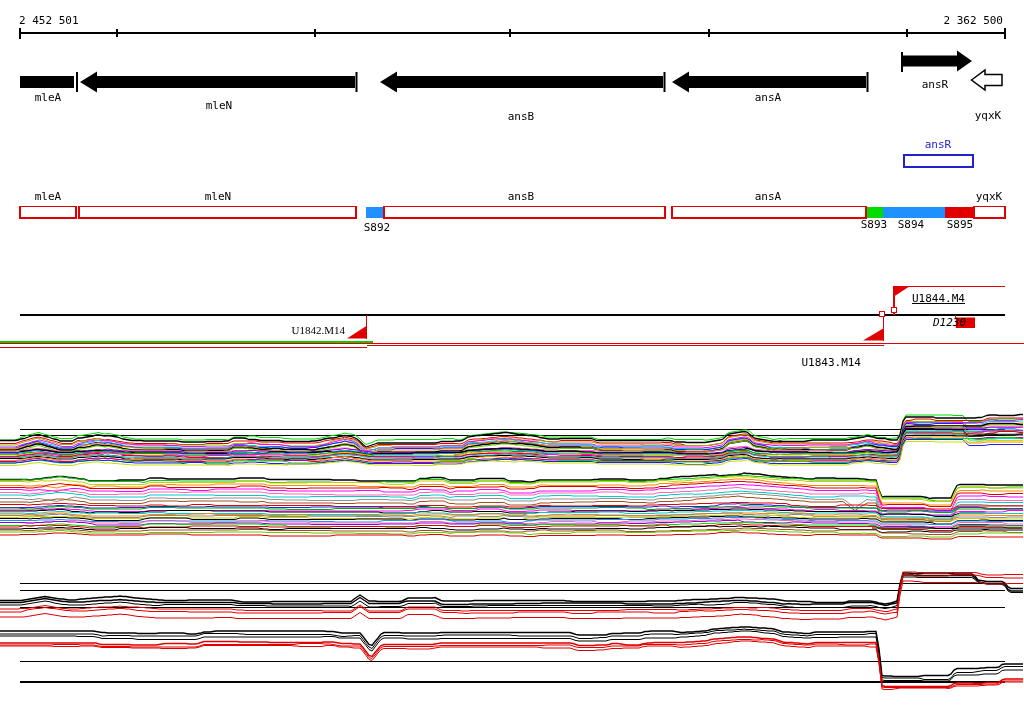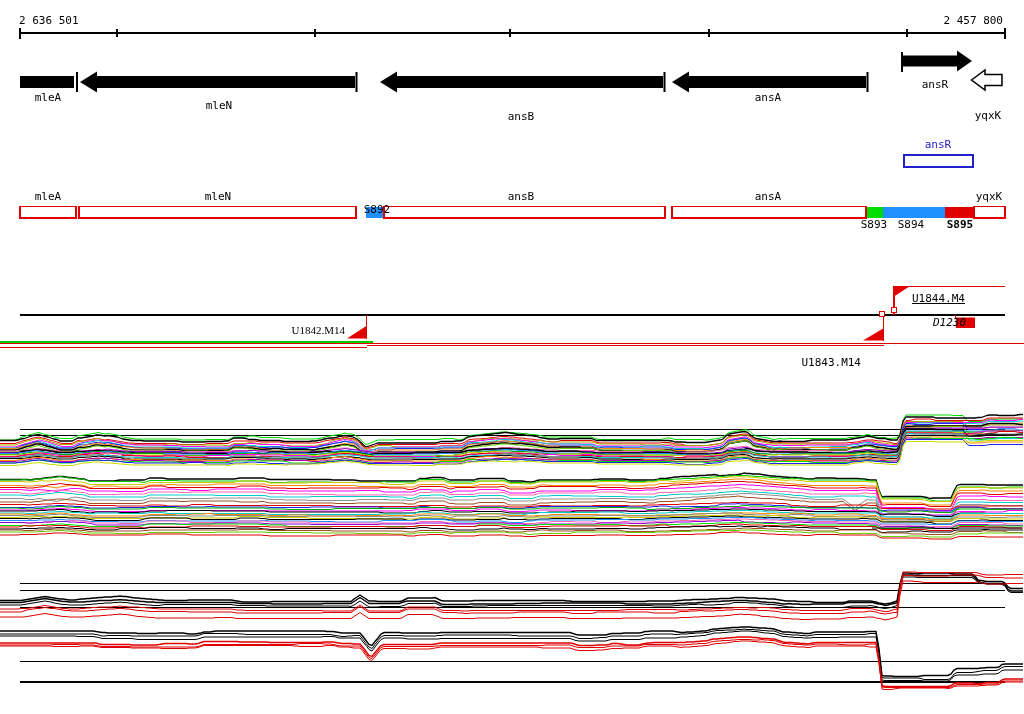--- a/index.html
+++ b/index.html
@@ -130,37 +130,37 @@
       <rect x="20" y="206.5" width="56" height="11.5" fill="#ffffff" stroke="#E00000" stroke-width="1.2" shape-rendering="crispEdges"></rect>
       <rect x="79" y="206.5" width="277" height="11.5" fill="#ffffff" stroke="#E00000" stroke-width="1.2" shape-rendering="crispEdges"></rect>
       <rect x="384" y="206.5" width="281" height="11.5" fill="#ffffff" stroke="#E00000" stroke-width="1.2" shape-rendering="crispEdges"></rect>
       <rect x="672" y="206.5" width="194" height="11.5" fill="#ffffff" stroke="#E00000" stroke-width="1.2" shape-rendering="crispEdges"></rect>
       <rect x="974" y="206.5" width="31" height="11.5" fill="#ffffff" stroke="#E00000" stroke-width="1.2" shape-rendering="crispEdges"></rect>
       <rect x="366" y="206.5" width="17" height="11.5" fill="#1E90FF" shape-rendering="crispEdges"></rect>
       <rect x="866.5" y="206.5" width="16.5" height="11.5" fill="#00DC00" shape-rendering="crispEdges"></rect>
       <rect x="883" y="206.5" width="62" height="11.5" fill="#1E90FF" shape-rendering="crispEdges"></rect>
       <rect x="945" y="206.5" width="29" height="11.5" fill="#E00000" shape-rendering="crispEdges"></rect>
     </svg>
-  <span class="lbl" style="left:19px;top:15px">2 636 501</span>
-  <span class="lbl end" style="left:1003px;top:15px">2 457 800</span>
+  <span class="lbl" style="left:19px;top:15px">2 452 501</span>
+  <span class="lbl end" style="left:1003px;top:15px">2 362 500</span>
   <div id="labels">
       <span class="lbl mid" style="left: 48px; top: 92px;">mleA</span>
       <span class="lbl mid" style="left: 219px; top: 100px;">mleN</span>
       <span class="lbl mid" style="left: 521px; top: 111px;">ansB</span>
       <span class="lbl mid" style="left: 768px; top: 92px;">ansA</span>
       <span class="lbl mid" style="left: 935px; top: 79px;">ansR</span>
       <span class="lbl mid" style="left: 988px; top: 110px;">yqxK</span>
       <span class="lbl mid" style="left: 938px; top: 139px; color: rgb(34, 34, 204);">ansR</span>
       <span class="lbl mid" style="left: 48px; top: 191px;">mleA</span>
       <span class="lbl mid" style="left: 218px; top: 191px;">mleN</span>
       <span class="lbl mid" style="left: 521px; top: 191px;">ansB</span>
       <span class="lbl mid" style="left: 768px; top: 191px;">ansA</span>
       <span class="lbl mid" style="left: 989px; top: 191px;">yqxK</span>
-      <span class="lbl mid" style="left: 377px; top: 204px;">S892</span>
+      <span class="lbl mid" style="left: 377px; top: 222px;">S892</span>
       <span class="lbl mid" style="left: 874px; top: 219px;">S893</span>
       <span class="lbl mid" style="left: 911px; top: 219px;">S894</span>
-      <span class="lbl mid" style="left: 960px; top: 219px; font-weight: bold;">S895</span>
+      <span class="lbl mid" style="left: 960px; top: 219px;">S895</span>
       <span class="lbl end" style="left: 345px; top: 325px; font-family: Liberation Serif, serif;">U1842.M14</span>
       <span class="lbl end" style="left: 861px; top: 326px; margin-top: 31px;">U1843.M14</span>
       <span class="lbl" style="left: 912px; top: 293px; text-decoration: underline;">U1844.M4</span>
       <span class="lbl" style="left: 933px; top: 317px; font-style: italic;">D1230</span>
     </div>
 </div>
 
 </body></html>

